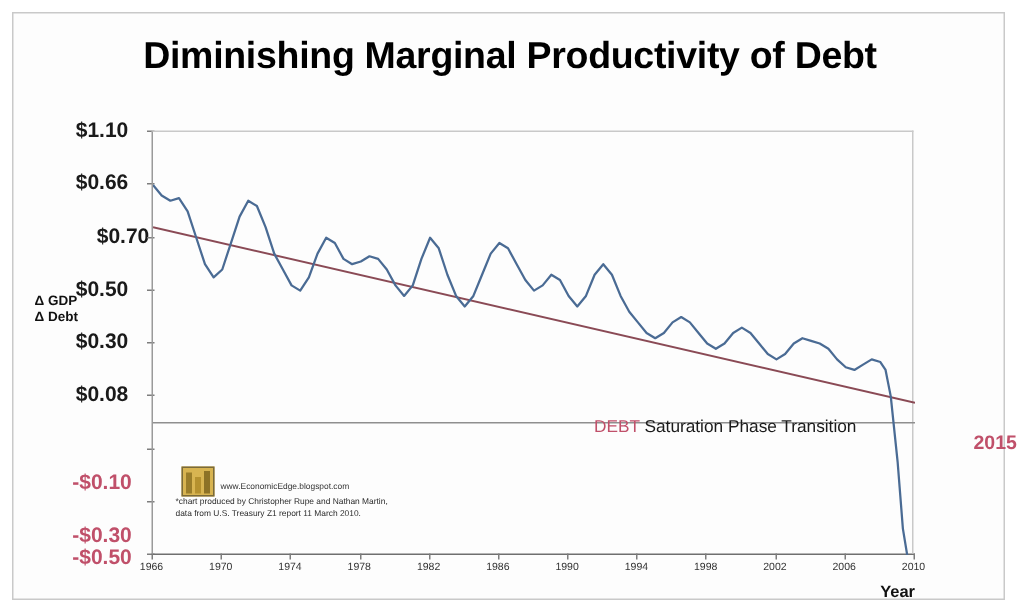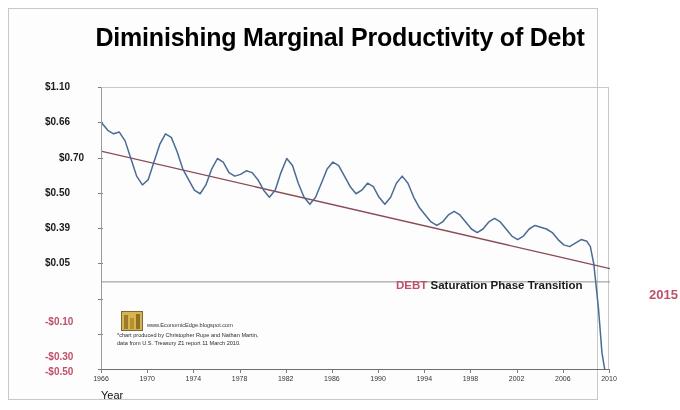--- a/index.html
+++ b/index.html
@@ -1,44 +1,44 @@
 <!DOCTYPE html>
 <html><head>
 <meta charset="utf-8">
 <style>
   html,body{margin:0;padding:0;background:#ffffff;}
   body{width:680px;height:410px;overflow:hidden;
        font-family:"Liberation Sans",sans-serif;color:#111;}
-  #frame{position:absolute;left:8px;top:8px;width:590px;height:392px;
+  #frame{position:absolute;left:8px;top:8px;width:662px;height:392px;
          border:1px solid #c9c9c9;background:#fdfdfd;box-sizing:border-box;}
   #title{position:absolute;left:0;top:14px;width:662px;text-align:center;
          font-size:25px;font-weight:bold;letter-spacing:-0.2px;color:#000;}
   
   #plotwrap{position:absolute;left:0;top:0;width:662px;height:392px;}
   #plot{position:absolute;left:92px;top:78px;width:508px;height:282px;
         border-left:1px solid #9a9a9a;border-right:1px solid #c9c9c9;
         border-top:1px solid #c9c9c9;box-sizing:border-box;background:transparent;}
   #svg{position:absolute;left:0;top:0;}
   
-  .ylab{position:absolute;width:46px;text-align:left;font-size:10px;
+  .ylab{position:absolute;width:46px;text-align:center;font-size:14px;
         font-weight:bold;line-height:9px;color:#1a1a1a;}
   .ylab.neg{color:#c0506a;margin-top:23px;}
   .ytick{position:absolute;width:5px;height:1px;background:#7d7d7d;}
   #ytitle{position:absolute;left:14px;top:186px;width:58px;text-align:left;
           font-size:9px;font-weight:bold;line-height:11px;color:#111;}
   
   #xaxis{position:absolute;left:92px;top:360px;width:509px;height:1px;background:#6f6f6f;}
   .xtick{position:absolute;top:360px;width:1px;height:4px;background:#7d7d7d;}
   .xlab{position:absolute;top:366px;width:40px;margin-left:-20px;text-align:center;
         font-size:7px;color:#333;}
-  #xtitle{position:absolute;left:92px;top:380px;width:509px;text-align:left;
-          font-size:11px;font-weight:normal;color:#111;}
+  #xtitle{position:absolute;left:92px;top:380px;width:509px;text-align:right;
+          font-size:11px;font-weight:bold;color:#111;}
   
   #annot{position:absolute;left:387px;top:270px;font-size:11.5px;
-         font-weight:bold;white-space:nowrap;color:#1b1b1b;}
+         font-weight:normal;white-space:nowrap;color:#1b1b1b;}
   #annot .debt{color:#c0506a;}
   #endlabel{position:absolute;left:640px;top:278px;font-size:13px;
             font-weight:bold;color:#c0506a;}
   
   #credit{position:absolute;left:112px;top:302px;width:320px;}
   #logo{position:absolute;left:0;top:0;width:22px;height:20px;
         border:1px solid #7a6a3a;background:#d8b451;box-sizing:border-box;
         overflow:hidden;}
   #logo .g1{position:absolute;left:2px;top:3px;width:4px;height:14px;background:#9a7d2a;}
   #logo .g2{position:absolute;left:8px;top:6px;width:4px;height:11px;background:#b5912f;}
@@ -49,33 +49,37 @@
 </style>
 </head>
 <body>
 
 <div id="frame">
 
   <div id="title">Diminishing Marginal Productivity of Debt</div>
 
   <div id="plotwrap">
 
+    <div id="ytitle">
+      <span>Δ GDP</span><br>
+      <span>Δ Debt</span>
+    </div>
 
     <div id="yaxis-labels">
         <div class="ylab" style="left: 36px; top: 73px;">$1.10</div>
         <div class="ytick" style="left: 89px; top: 78px;"></div>
         <div class="ylab" style="left: 36px; top: 108.25px;">$0.66</div>
         <div class="ytick" style="left: 89px; top: 113.25px;"></div>
         <div class="ylab" style="left: 50px; top: 143.5px;">$0.70</div>
         <div class="ytick" style="left: 89px; top: 148.5px;"></div>
         <div class="ylab" style="left: 36px; top: 178.75px;">$0.50</div>
         <div class="ytick" style="left: 89px; top: 183.75px;"></div>
-        <div class="ylab" style="left: 36px; top: 214px;">$0.39</div>
+        <div class="ylab" style="left: 36px; top: 214px;">$0.30</div>
         <div class="ytick" style="left: 89px; top: 219px;"></div>
-        <div class="ylab" style="left: 36px; top: 249.25px;">$0.05</div>
+        <div class="ylab" style="left: 36px; top: 249.25px;">$0.08</div>
         <div class="ytick" style="left: 89px; top: 254.25px;"></div>
         <div class="ylab neg" style="left: 36px; top: 284.5px;">-$0.10</div>
         <div class="ytick" style="left: 89px; top: 289.5px;"></div>
         <div class="ylab neg" style="left: 36px; top: 319.75px;">-$0.30</div>
         <div class="ytick" style="left: 89px; top: 324.75px;"></div>
         <div class="ylab neg" style="left: 36px; top: 335px;">-$0.50</div>
         <div class="ytick" style="left: 89px; top: 360px;"></div>
       </div>
     <div id="xaxis"></div>
     <div id="xaxis-labels">

